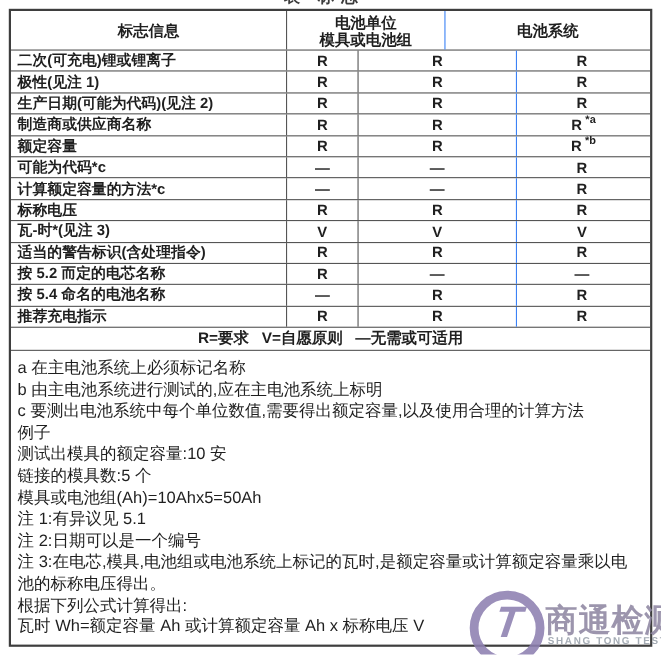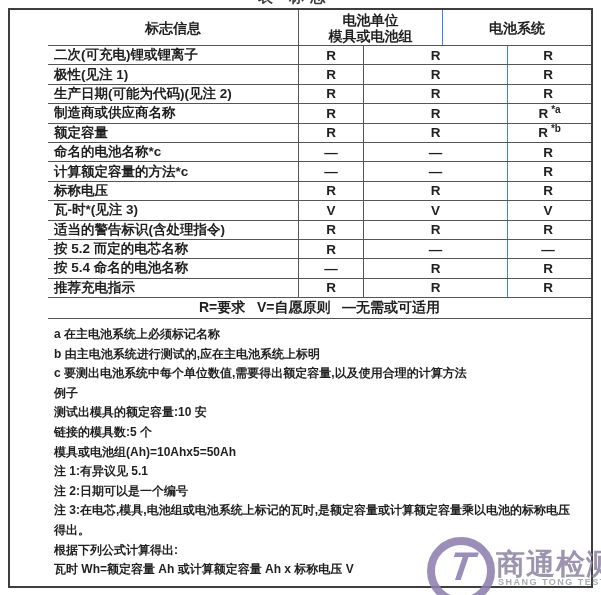--- a/index.html
+++ b/index.html
@@ -23,21 +23,20 @@
     font-size:15px; font-weight:700; color:#3c3c3c; letter-spacing:6px;
     white-space:nowrap;
   }
 
   
   .doc-table {
     position:absolute; left:8px; top:8px; width:585px; height:580px;
     border:2px solid #3e3e3e;
     display:flex; flex-direction:column;
     background:#fff;
-    padding-left:38px;
   }
 
   .thead { display:flex; height:36px; border-bottom:1px solid #555; }
   .trow  { display:flex; height:19.4px; border-bottom:1px solid #555; }
 
   .w1 { width:251px; border-right:1px solid #555; }
   .w2 { width:65px;  border-right:1px solid #555; }
   .w3 { width:144px; border-right:1px solid #3b82f6; }
   .w4 { flex:1; }
 
@@ -55,21 +54,21 @@
   }
 
   .legend-row {
     height:21px; border-bottom:1px solid #555;
     display:flex; align-items:center; justify-content:center;
     font-size:14px; font-weight:600; white-space:pre;
   }
 
   .notes {
     flex:1; padding:6px 14px 0 6px;
-    font-size:12px; font-weight:700; line-height:19.6px;
+    font-size:15px; font-weight:400; line-height:19.6px;
   }
   .notes .line { min-height:19.6px; }
 
   
   .wm { position:absolute; z-index:5; opacity:0.88; }
   .wm-circle {
     left:427px; top:537px; width:68px; height:68px;
     border:8px solid #8d80b0; border-radius:50%;
     background:transparent;
   }
@@ -147,21 +146,21 @@
   <div class="trow">
     <div class="td label w1">额定容量</div>
     <div class="td w2">R</div>
     <div class="td w3">R</div>
     <div class="td w4">
         <span>R</span>
         <span class="sup">*b</span>
       </div>
   </div>
   <div class="trow">
-    <div class="td label w1">命名的电池名称*c</div>
+    <div class="td label w1">可能为代码*c</div>
     <div class="td w2">—</div>
     <div class="td w3">—</div>
     <div class="td w4">
         <span>R</span>
         <span class="sup"></span>
       </div>
   </div>
   <div class="trow">
     <div class="td label w1">计算额定容量的方法*c</div>
     <div class="td w2">—</div>

